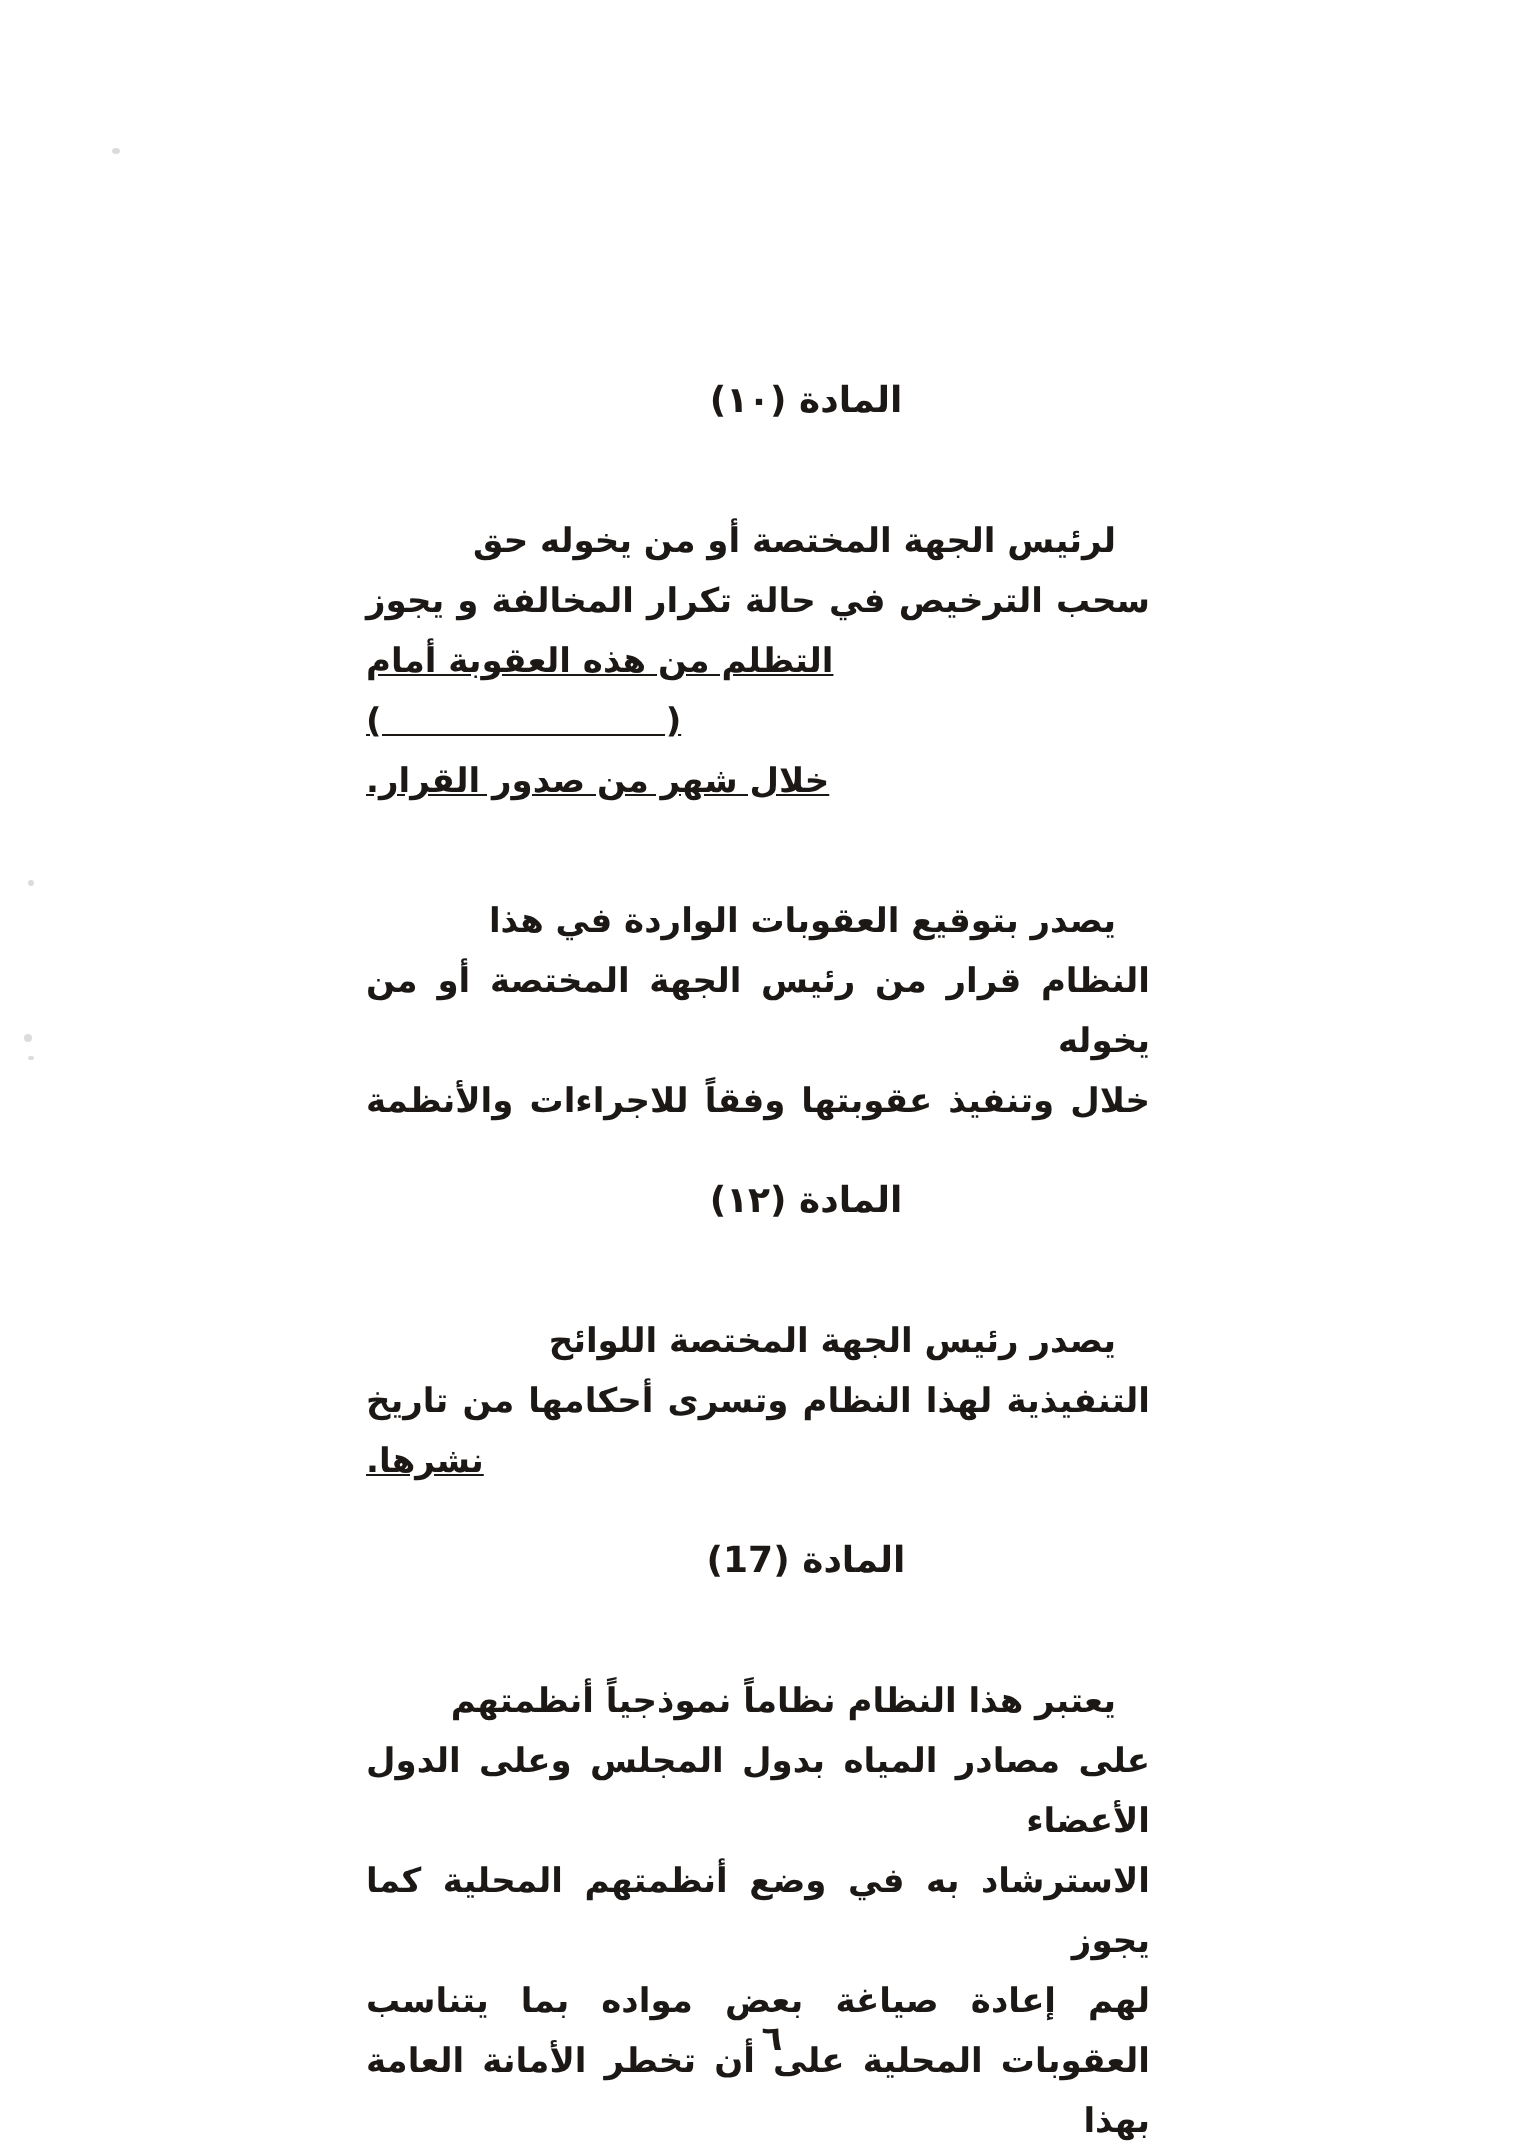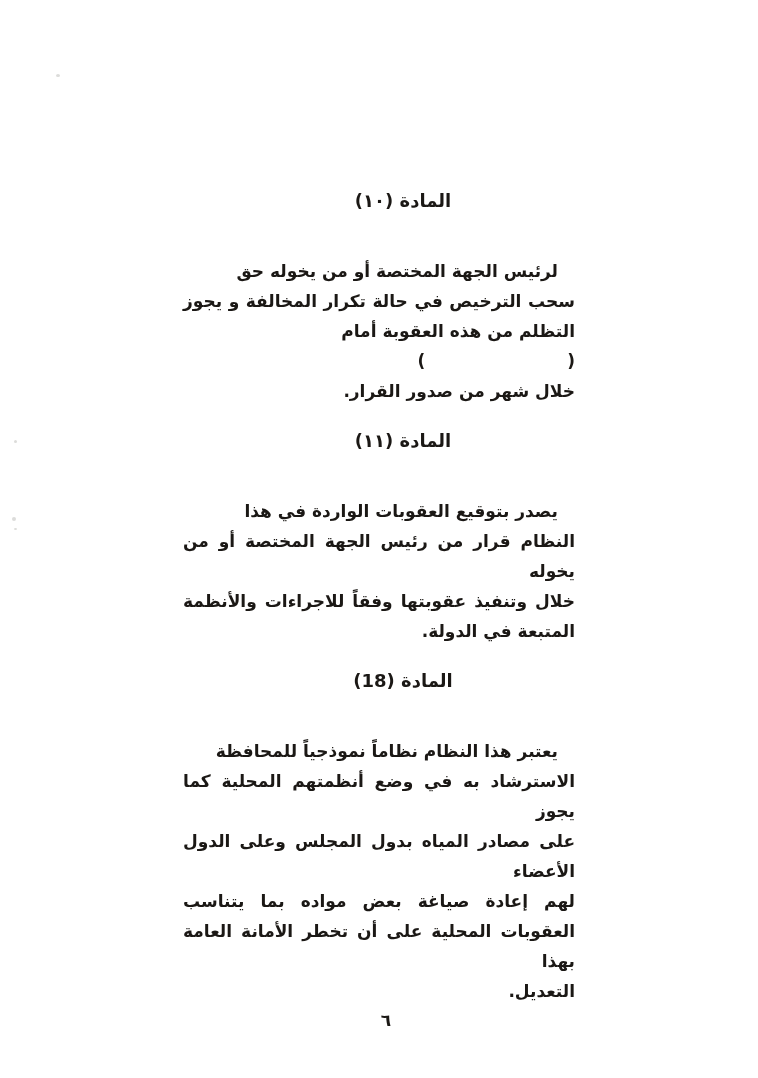--- a/index.html
+++ b/index.html
@@ -41,22 +41,23 @@
     text-align-last: justify;
     white-space: normal;
   }
   .ln.first {
     padding-right: 17px;
     text-align: right;
     text-align-last: auto;
     margin-top: 40px;
   }
   .ln.end {
-    text-align: right;
+    text-align: left;
     text-align-last: auto;
+    text-decoration: underline;
   }
   .page-num {
     position: absolute;
     top: 1010px;
     left: 386px;
     transform: translateX(-50%);
     font-size: 17px;
     font-weight: 700;
     direction: rtl;
   }
@@ -87,36 +88,42 @@
       <h2 class="art-head">المادة (١٠)</h2>
       <div class="art-body">
         <div class="ln first">لرئيس الجهة المختصة أو من يخوله حق</div>
         <div class="ln">سحب الترخيص في حالة تكرار المخالفة و يجوز</div>
         <div class="ln end">التظلم من هذه العقوبة أمام (&nbsp;&nbsp;&nbsp;&nbsp;&nbsp;&nbsp;&nbsp;&nbsp;&nbsp;&nbsp;&nbsp;&nbsp;&nbsp;&nbsp;&nbsp;&nbsp;&nbsp;&nbsp;&nbsp;&nbsp;&nbsp;&nbsp;&nbsp;&nbsp;)</div>
         <div class="ln end">خلال شهر من صدور القرار.</div>
       </div>
     </section>
 
     <section class="article">
-      <h2 class="art-head">المادة (١١)</h2>
       <div class="art-body">
         <div class="ln first">يصدر بتوقيع العقوبات الواردة في هذا</div>
         <div class="ln">النظام قرار من رئيس الجهة المختصة أو من يخوله</div>
         <div class="ln">خلال وتنفيذ عقوبتها وفقاً للاجراءات والأنظمة</div>
-        <div class="ln end">المتبعة في الدولة.</div>
       </div>
     </section>
 
+    <section class="article">
+      <h2 class="art-head">المادة (١٢)</h2>
+      <div class="art-body">
+        <div class="ln first">يصدر رئيس الجهة المختصة اللوائح</div>
+        <div class="ln">التنفيذية لهذا النظام وتسرى أحكامها من تاريخ</div>
+        <div class="ln end">نشرها.</div>
+      </div>
+    </section>
 
     <section class="article">
-      <h2 class="art-head">المادة (18)</h2>
+      <h2 class="art-head">المادة (17)</h2>
       <div class="art-body">
-        <div class="ln first">يعتبر هذا النظام نظاماً نموذجياً للمحافظة</div>
+        <div class="ln first">يعتبر هذا النظام نظاماً نموذجياً أنظمتهم</div>
+        <div class="ln">على مصادر المياه بدول المجلس وعلى الدول الأعضاء</div>
         <div class="ln">الاسترشاد به في وضع أنظمتهم المحلية كما يجوز</div>
-        <div class="ln">على مصادر المياه بدول المجلس وعلى الدول الأعضاء</div>
         <div class="ln">لهم إعادة صياغة بعض مواده بما يتناسب</div>
         <div class="ln">العقوبات المحلية على أن تخطر الأمانة العامة بهذا</div>
         <div class="ln end">التعديل.</div>
       </div>
     </section>
 
   </main>
 
   <footer>
     <div class="page-num">٦</div>

